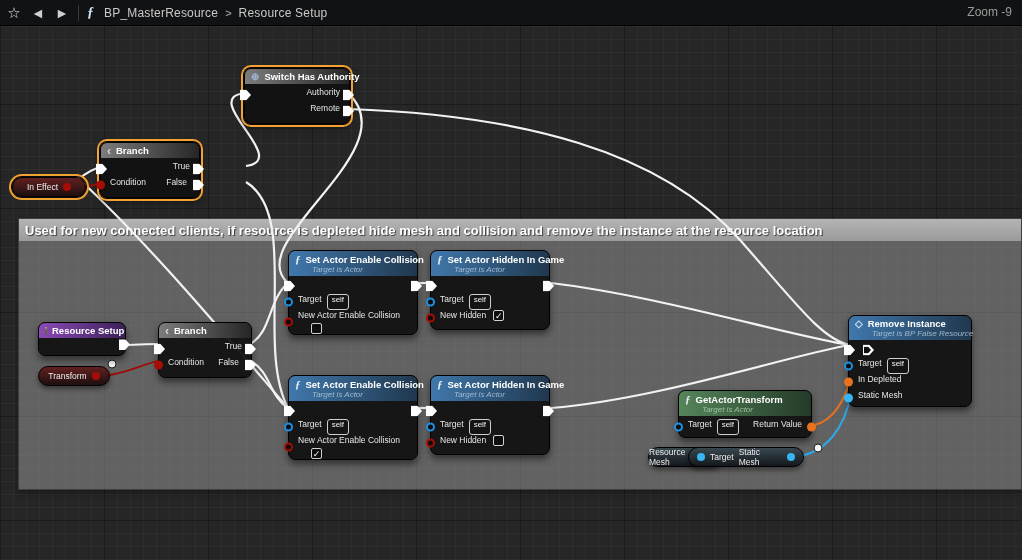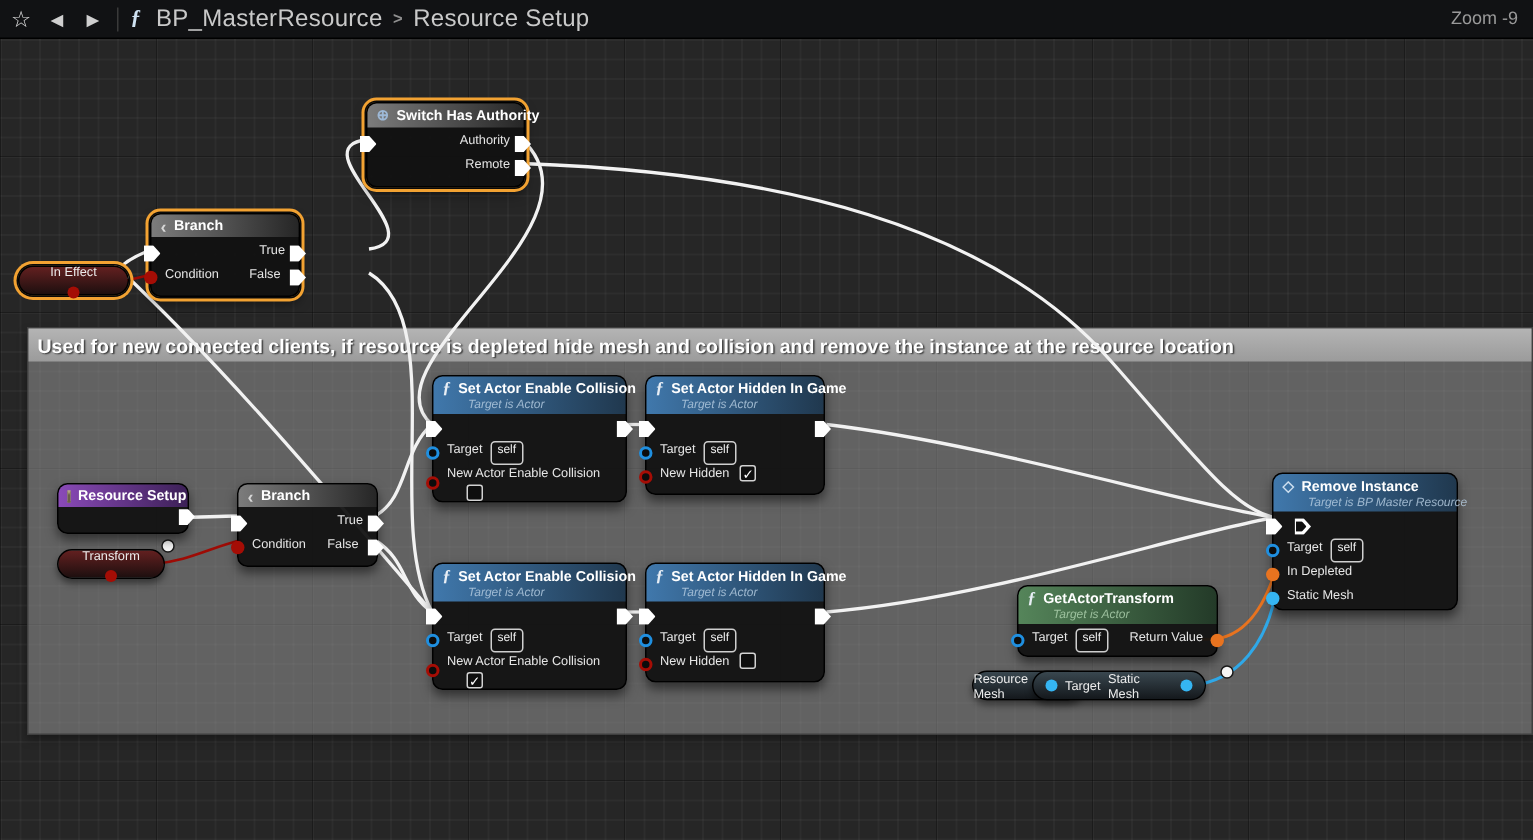--- a/index.html
+++ b/index.html
@@ -17,21 +17,21 @@
   
   .toolbar { position:absolute; left:0; top:0; width:1022px; height:26px;
     background:#111214; border-bottom:1px solid #000; display:flex; align-items:center;
     z-index:50; }
   .tb-btn { width:24px; height:22px; display:flex; align-items:center; justify-content:center;
     color:#cfcfcf; font-size:14px; cursor:pointer; }
   .tb-star { color:#e0e0e0; font-size:15px; margin-left:2px; }
   .tb-sep { width:1px; height:16px; background:#3a3a3a; margin:0 8px 0 4px; }
   .tb-fn { color:#cfe2f2; font-style:italic; font-weight:bold; font-size:14px;
     font-family:"Liberation Serif", serif; margin-right:10px; }
-  .tb-crumb { color:#c9c9c9; font-size:16px; letter-spacing:.2px; }
+  .tb-crumb { color:#c9c9c9; font-size:12px; letter-spacing:.2px; }
   .tb-crumb-sep { color:#8f8f8f; font-size:11px; font-weight:bold; margin:0 7px; }
   .tb-zoom { position:absolute; right:10px; top:5px; color:#9a9a9a; font-size:12px; }
 
   
   .comment { position:absolute; left:18px; top:218px; width:1004px; height:272px;
     background:rgba(158,158,158,0.50); border:1px solid rgba(40,40,40,.6);
     box-shadow:0 3px 6px rgba(0,0,0,.35); z-index:1; }
   .comment-hdr { height:22px; background:linear-gradient(180deg,#b4b4b4,#9b9b9b);
     display:flex; align-items:center; padding:0 6px; overflow:hidden; }
   .comment-hdr span { color:#fff; font-size:13px; font-weight:bold; white-space:nowrap;
@@ -85,21 +85,21 @@
   .selfbox { border:1px solid #cfcfcf; border-radius:3px; background:#141414;
     color:#efefef; font-size:8px; padding:0 4px; line-height:10px; }
   .chk { width:11px; height:11px; border:1px solid #d2d2d2; border-radius:2px;
     background:#0e0e0e; color:#fff; font-size:9px; line-height:10px; text-align:center;
     margin-left:13px; }
 
   
   .pill { position:absolute; height:20px; border-radius:10px; border:1px solid #000;
     display:flex; align-items:center; justify-content:center; gap:5px;
     color:#ececec; font-size:8.5px; z-index:3; box-shadow:0 3px 5px rgba(0,0,0,.45); }
-  .pill-red { background:linear-gradient(180deg,#632020,#1d0f0f);flex-direction:column; }
+  .pill-red { background:linear-gradient(180deg,#632020,#1d0f0f); }
   .pill-steel { background:linear-gradient(180deg,#39474f,#14181c); }
   .pill.sel { box-shadow:0 0 0 1px #0a0a0a, 0 0 0 3px #f2a232; }
   .pill .dot { width:8px; height:8px; flex:none; }
 
   .watermark { position:absolute; right:8px; bottom:8px; color:#464646; font-weight:bold;
     font-size:42px; letter-spacing:1px; z-index:1; }
 </style>
 </head>
 <body>
 
@@ -332,21 +332,21 @@
       <span class="pinR dot c-orange"></span>
     </div>
   </div>
 
   <div class="node" style="left:848px;top:315px;width:124px;height:92px;">
     <div class="hdr hdr-blue">
       <div class="trow">
         <span class="hicon di">◇</span>
         <span class="title">Remove Instance</span>
       </div>
-      <div class="subtitle">Target is BP Master Resource</div>
+      <div class="subtitle">Target is BP False Resource</div>
     </div>
     <div class="row" style="margin-top:2px;">
       <span class="pinL exec"></span>
       <span class="pinR exec hollow"></span>
     </div>
     <div class="row">
       <span class="pinL donut d-blue"></span>
       <span>Target</span>
       <span class="selfbox">self</span>
     </div>

